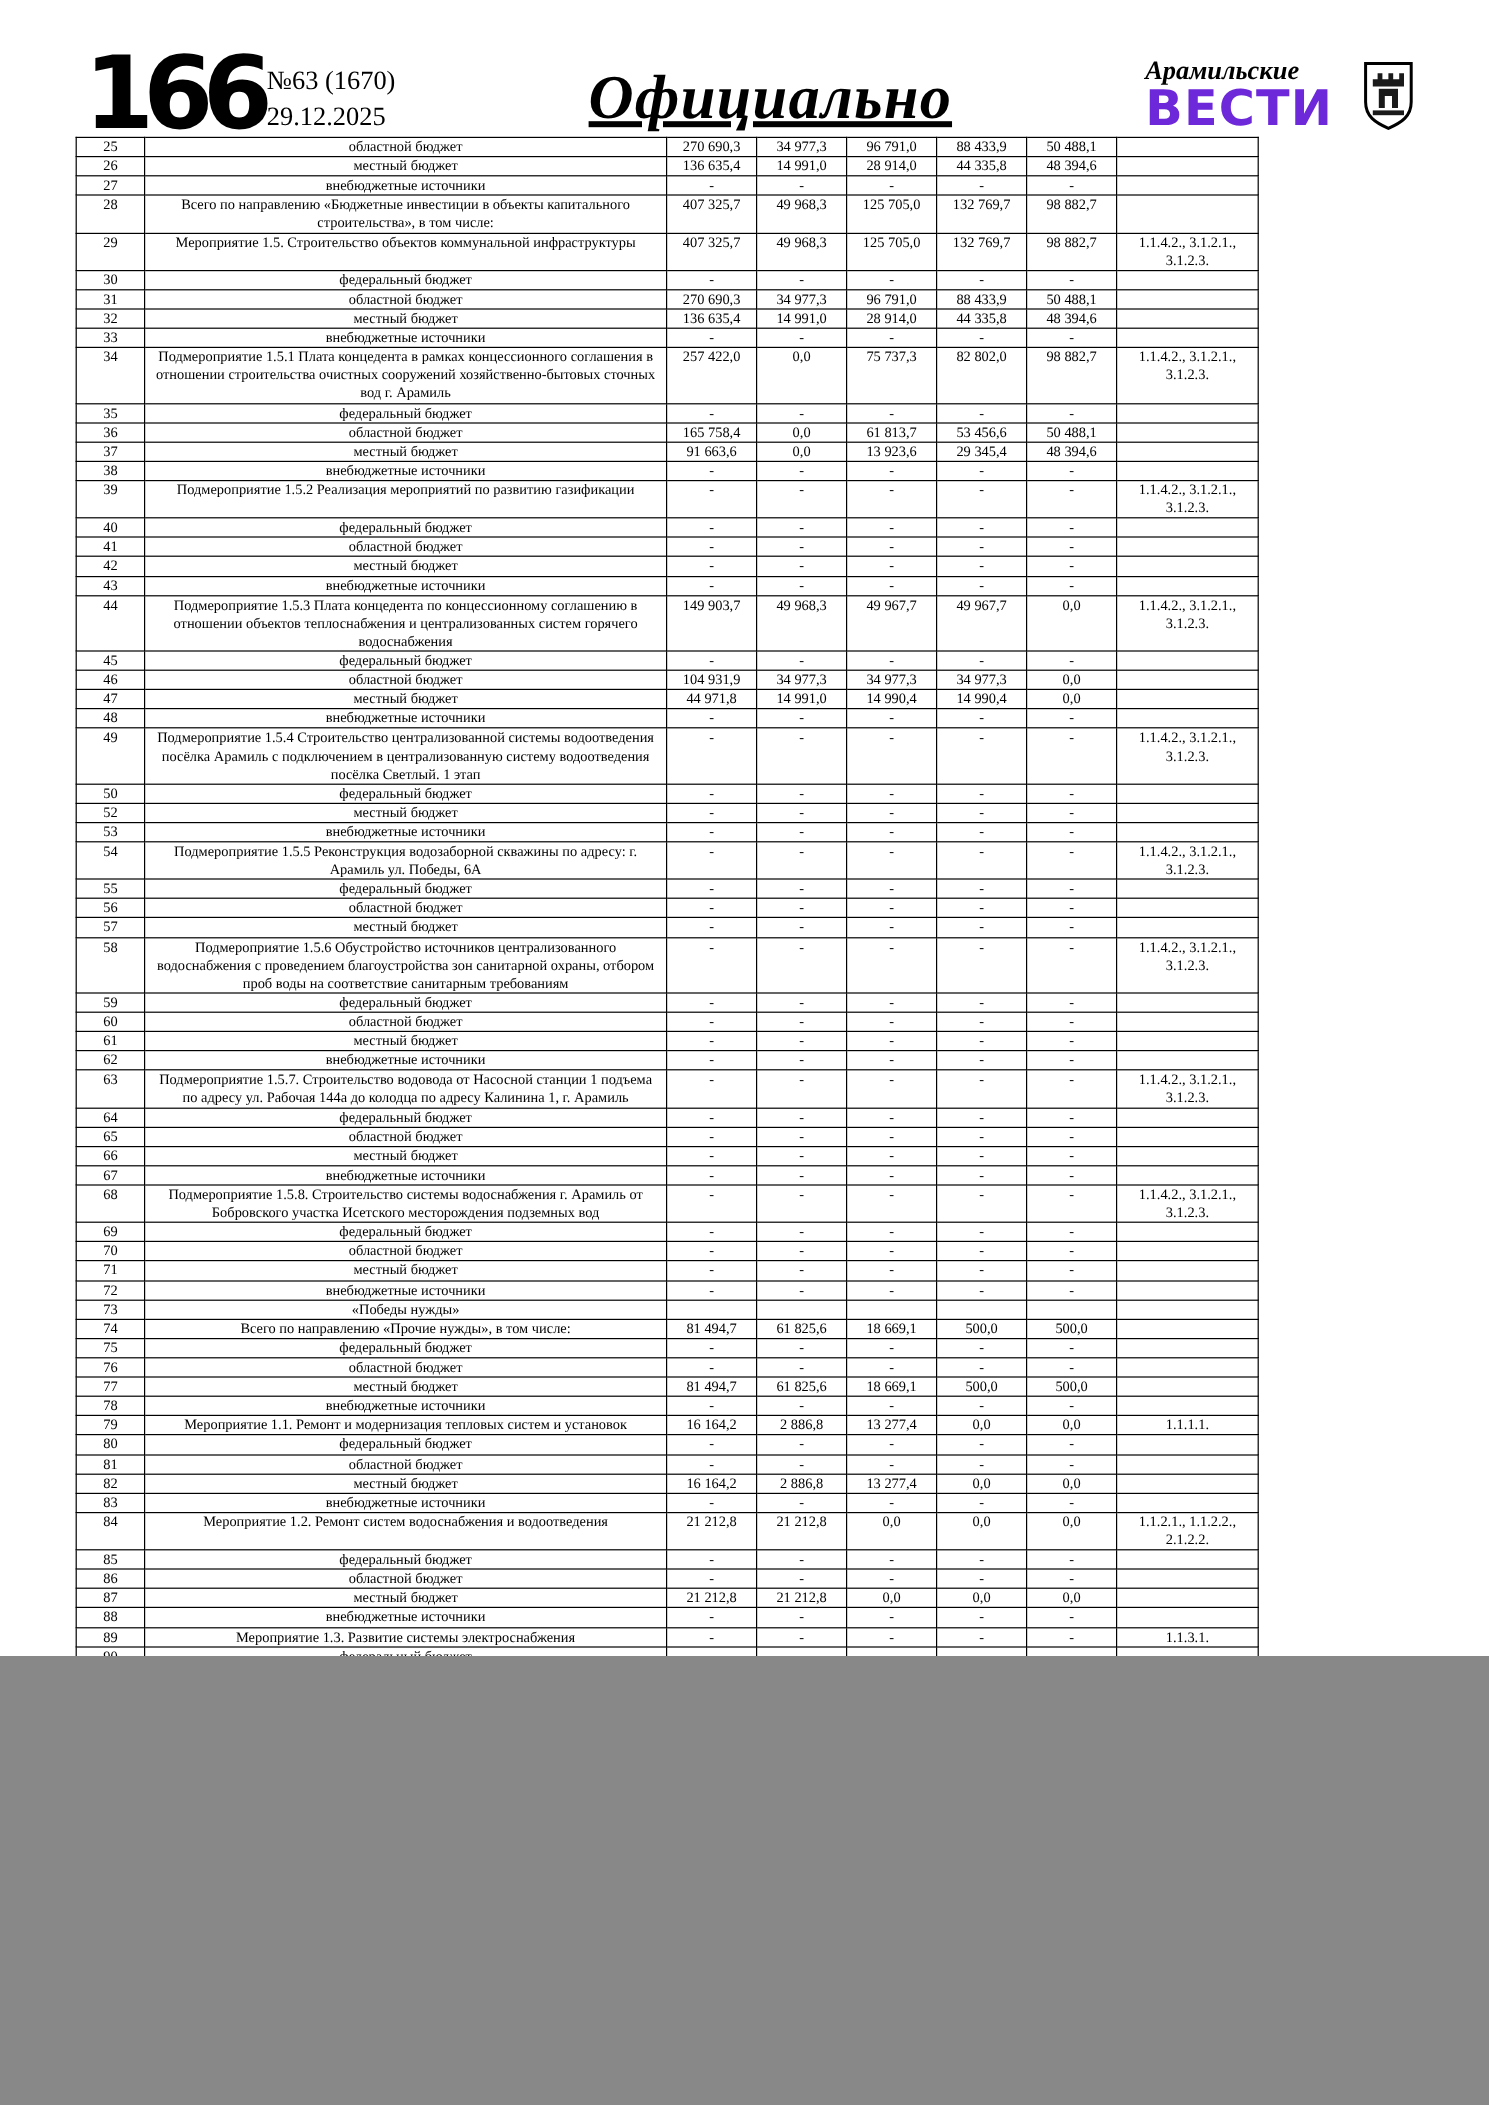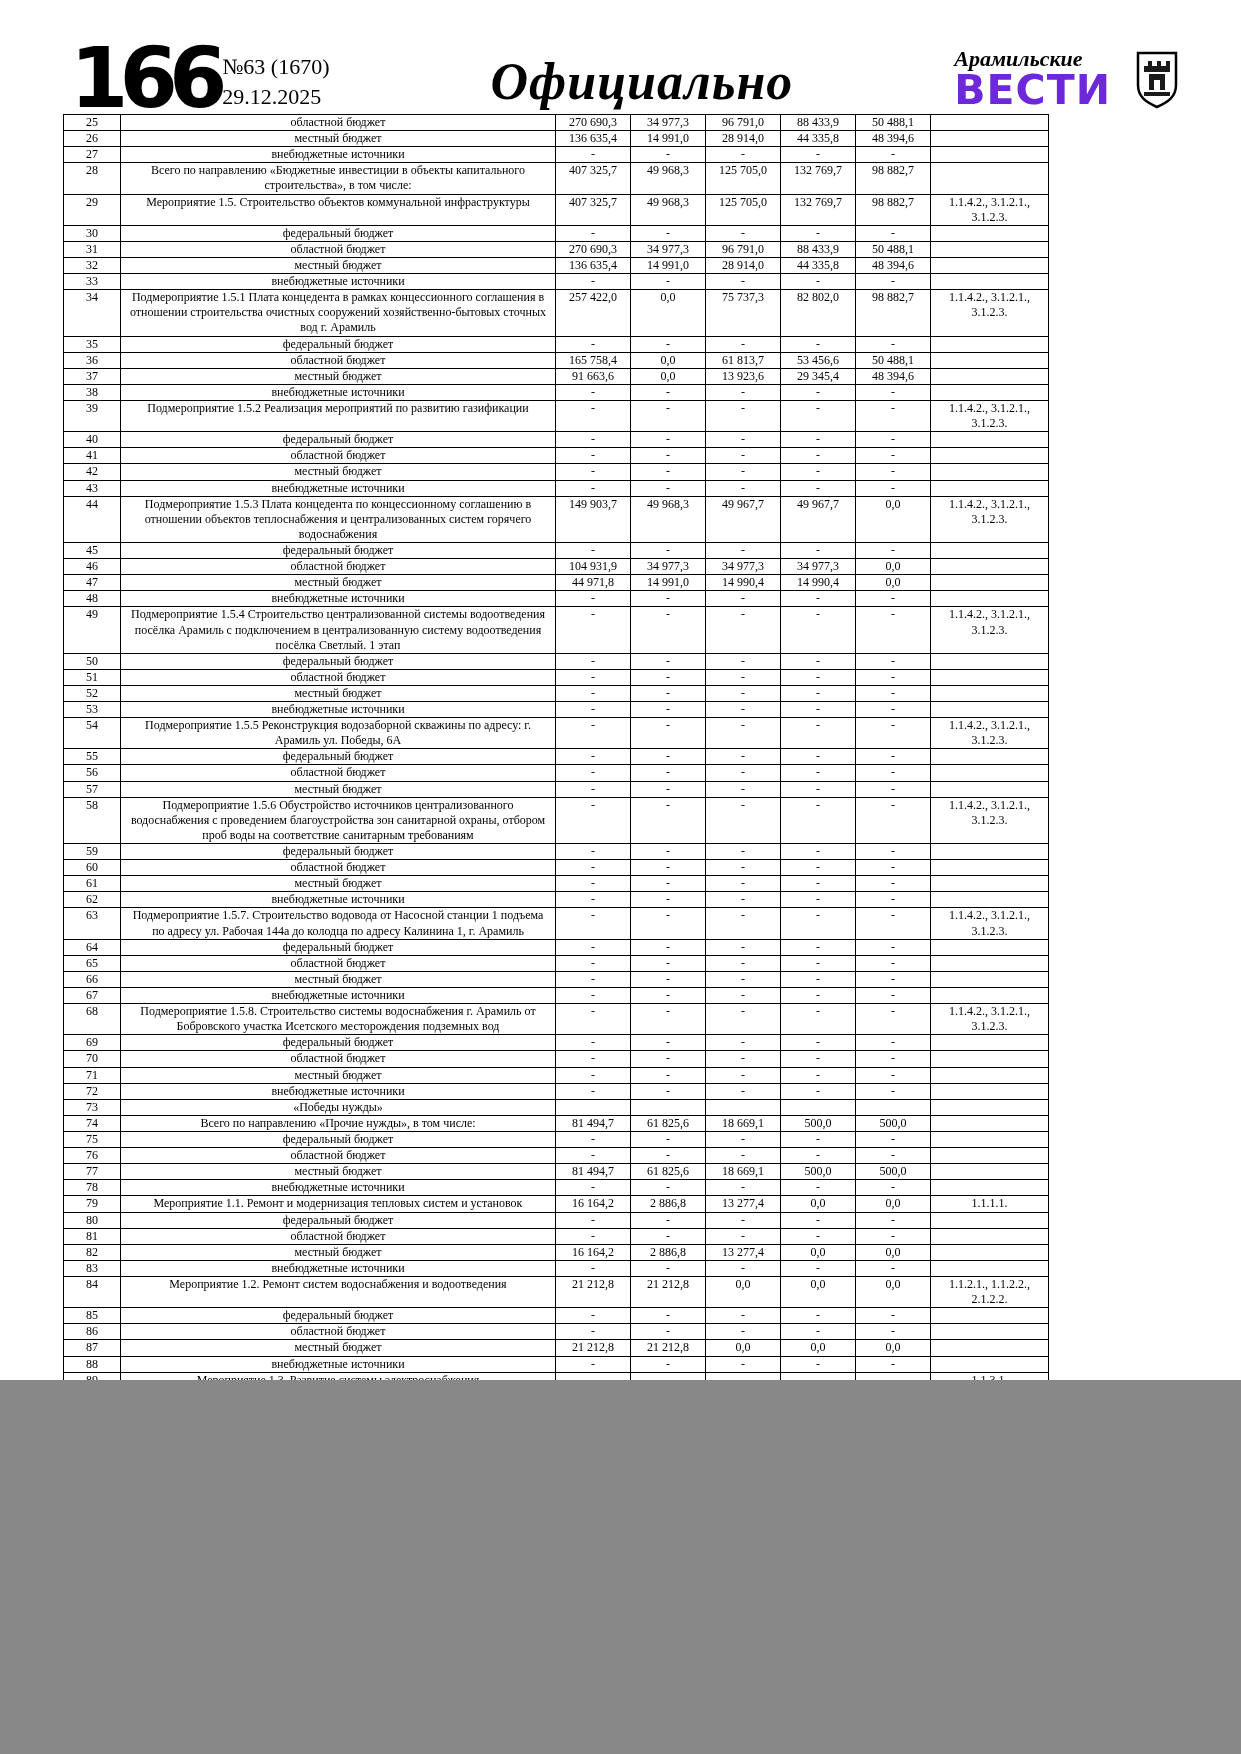--- a/index.html
+++ b/index.html
@@ -15,20 +15,21 @@
   }
   .pagenum {
     font-family:"DejaVu Sans", sans-serif; font-weight:bold;
     font-size:84px; line-height:0.92; letter-spacing:-9px;
   }
   .issue-block { margin-left:4px; padding-top:12px; font-size:22px; line-height:1.35; white-space:nowrap; }
   .section-title {
     flex:1; text-align:center; font-style:italic; font-weight:bold;
     font-size:52px; padding-top:12px; letter-spacing:1px;
     font-family:"Liberation Serif", serif;
+    text-decoration:underline;
   }
   .brand { display:flex; align-items:flex-start; gap:24px; padding-top:8px; }
   .brand-text { text-align:left; }
   .brand-top { font-style:italic; font-weight:bold; font-size:22px; line-height:1.0; }
   .brand-bottom {
     font-family:"DejaVu Sans", sans-serif; font-weight:bold;
     font-size:41px; line-height:1.0; letter-spacing:1px; color:#6d28d9;
   }
   .emblem { margin-top:2px; }
   table.budget {
@@ -337,30 +338,20 @@
           <td>50</td>
           <td class="desc">федеральный бюджет</td>
           <td>-</td>
           <td>-</td>
           <td>-</td>
           <td>-</td>
           <td>-</td>
           <td></td>
         </tr>
         <tr>
-          <td>51</td>
-          <td class="desc">областной бюджет</td>
-          <td>-</td>
-          <td>-</td>
-          <td>-</td>
-          <td>-</td>
-          <td>-</td>
-          <td></td>
-        </tr>
-        <tr>
           <td>52</td>
           <td class="desc">местный бюджет</td>
           <td>-</td>
           <td>-</td>
           <td>-</td>
           <td>-</td>
           <td>-</td>
           <td></td>
         </tr>
         <tr>

